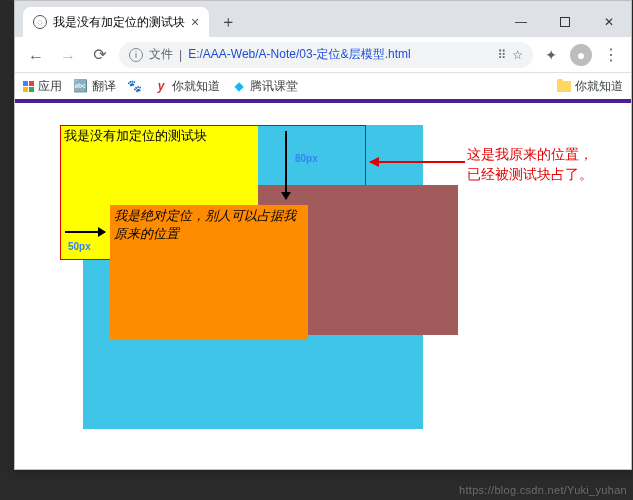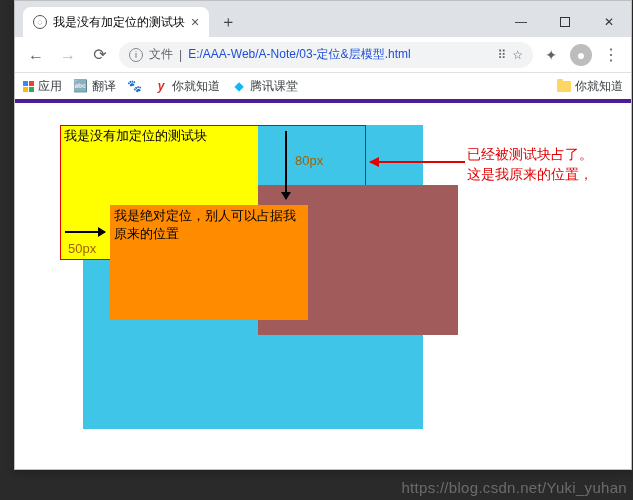--- a/index.html
+++ b/index.html
@@ -141,57 +141,58 @@
   .redoutline {
     position:absolute;
     left:45px; top:22px;
     width:306px; height:135px;
     border:1.5px solid #e20000;
     pointer-events:none;
   }
   .orange-box {
     position:absolute;
     left:95px; top:102px;
-    width:198px; height:115px;
+    width:198px; height:135px;
     background:#ff8c00;
     font-size:13px;
     padding:2px 4px;
     z-index:3;
+    font-style:italic;
   }
   .brown-box {
     position:absolute;
     left:243px; top:82px;
     width:200px; height:150px;
     background:#a15b5b;
     z-index:2;
   }
   
   .arrow { position:absolute; }
   .arrow-h { height:2px; background:#000; }
   .arrow-h:after {
     content:""; position:absolute; right:-1px; top:-4px;
     border-left:8px solid #000; border-top:5px solid transparent; border-bottom:5px solid transparent;
   }
   .arrow-v { width:2px; background:#000; }
   .arrow-v:after {
     content:""; position:absolute; bottom:-1px; left:-4px;
     border-top:8px solid #000; border-left:5px solid transparent; border-right:5px solid transparent;
   }
-  .lbl { position:absolute; font-size:13px; color:#a16207; }
+  .lbl { position:absolute; font-size:10px; color:#3b82f6;font-weight:bold; }
   .red-arrow {
     position:absolute; height:2px; background:#e20000;
   }
   .red-arrow:before{
     content:"";position:absolute;left:-1px;top:-4px;
     border-right:10px solid #e20000;border-top:5px solid transparent;border-bottom:5px solid transparent;
   }
   .annot { position:absolute; color:#e20000; font-size:14px; line-height:1.4; }
   .watermark {
     position:absolute; right:6px; bottom:4px;
-    color:rgba(160,160,160,.55); font-size:15px;
+    color:rgba(160,160,160,.55); font-size:11px;
     letter-spacing:.3px;
   }
 </style>
 </head>
 <body>
 
 <div class="browser-window">
 
   <div class="titlebar">
     <div class="tab">
@@ -272,19 +273,19 @@
     <div class="redoutline"></div>
 
     <div class="arrow arrow-v" style="left:270px;top:28px;height:68px;z-index:5"></div>
     <div class="lbl" style="left:280px;top:50px;z-index:5">80px</div>
 
     <div class="arrow arrow-h" style="left:50px;top:128px;width:40px;z-index:5"></div>
     <div class="lbl" style="left:53px;top:138px;z-index:5">50px</div>
 
     <div class="red-arrow" style="left:355px;top:58px;width:95px;z-index:6"></div>
     <div class="annot" style="left:452px;top:42px;z-index:6">
+      <div>这是我原来的位置，</div>
       <div>已经被测试块占了。</div>
-      <div>这是我原来的位置，</div>
     </div>
   </div>
 </div>
 
 <div class="watermark">https://blog.csdn.net/Yuki_yuhan</div>
 
 </body></html>

